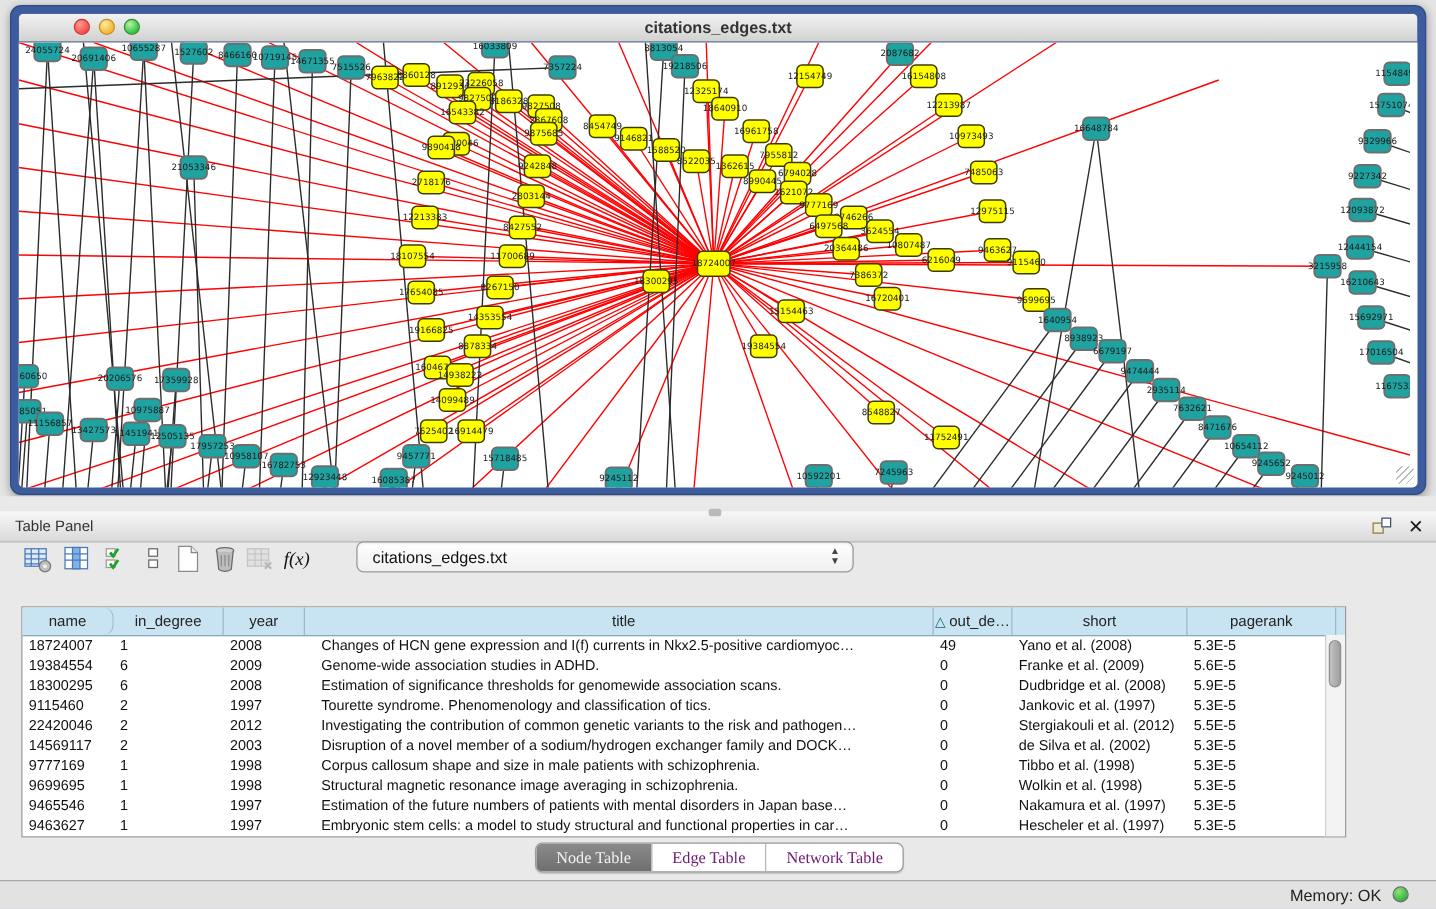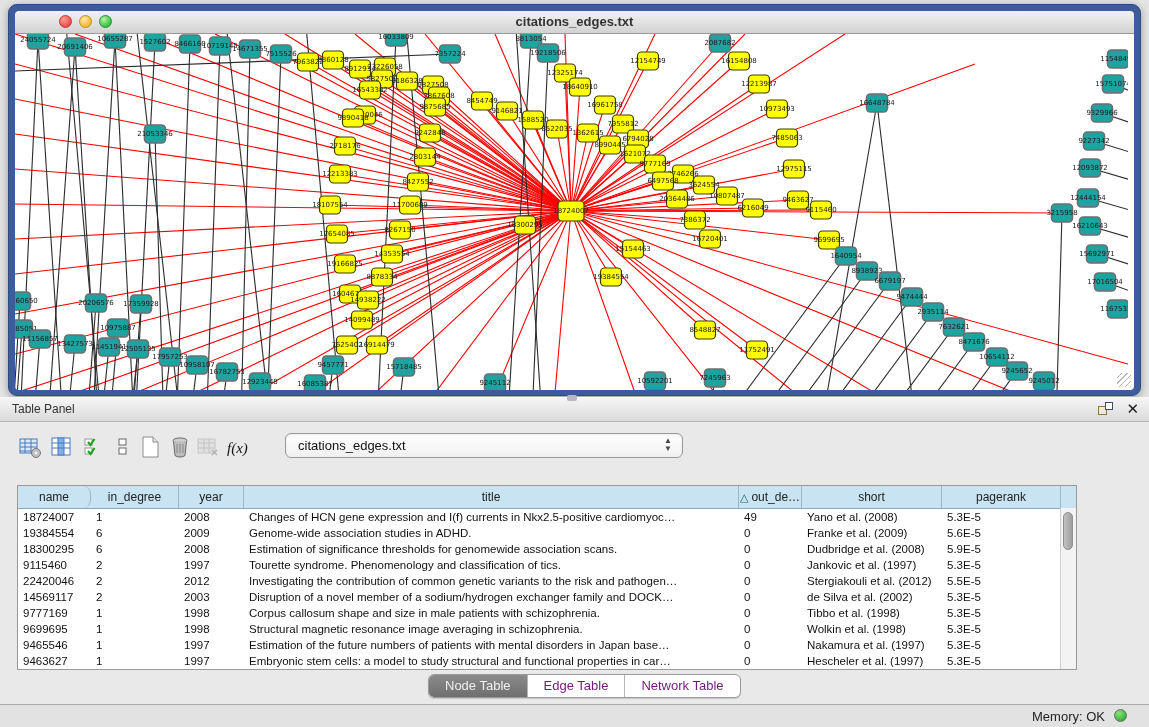--- a/index.html
+++ b/index.html
@@ -22,21 +22,21 @@
   .re{stroke:#ff0000;stroke-width:1.1;}
   .be{stroke:#2b2b2b;stroke-width:1.1;}
   .ny{fill:#ffff00;stroke:#3c3c00;stroke-width:1.2;}
   .nt{fill:#1fa3a0;stroke:#6e6e6e;stroke-width:1.6;}
   .nl{font-family:"DejaVu Sans",sans-serif;font-size:7px;fill:#1a1a1a;text-anchor:middle;}
   .grip{position:absolute;right:3px;bottom:3px;width:14px;height:14px;
     background:repeating-linear-gradient(135deg,transparent 0 3px,#b9b9b9 3px 4px);}
   
   .table-panel{position:absolute;left:0;top:397px;width:1149px;height:330px;background:#e9e9e9;}
   .panel-header{height:24px;background:linear-gradient(#f7f7f7,#dadada);
-    border-bottom:1px solid #b5b5b5;position:relative;}
+    border-bottom:1px solid #b5b5b5;position:relative;margin-top:12px;}
   .panel-title{font-size:12px;color:#333;line-height:24px;padding-left:12px;}
   .ph-grip{position:absolute;left:567px;top:-2px;width:10px;height:6px;background:#b9b9b9;border-radius:2px;}
   .float-ic{position:absolute;right:36px;top:5px;width:15px;height:14px;cursor:default;}
   .float-ic .sq1{position:absolute;left:0;top:4px;width:9px;height:9px;border:1.5px solid #8a7a4a;box-sizing:border-box;background:#efe9d6;}
   .float-ic .sq2{position:absolute;right:0;top:0;width:8px;height:8px;border:1.5px solid #3c4c66;box-sizing:border-box;background:#fff;}
   .close-ic{position:absolute;right:10px;top:3px;font-size:15px;font-weight:bold;color:#1a1a1a;cursor:default;}
   .toolbar{position:absolute;left:0;top:24px;width:100%;height:48px;}
   .tool-btn{position:absolute;top:14px;width:26px;height:26px;}
   .tool-btn svg{display:block;}
   .fx{font-family:"Liberation Serif","DejaVu Serif",serif;font-style:italic;font-size:15px;color:#111;line-height:26px;}
@@ -48,28 +48,28 @@
   .grid{position:absolute;left:17px;top:88px;width:1058px;height:183px;background:#fff;
     border:1px solid #9a9a9a;box-sizing:content-box;}
   .thead{display:flex;height:22px;background:#c8e4f2;border-bottom:1px solid #8fa8b8;}
   .th{font-size:12px;color:#222;text-align:center;line-height:22px;border-right:1px solid #9db6c6;
      box-sizing:border-box;white-space:nowrap;overflow:hidden;}
   .sort-tri{color:#16606c;font-size:11px;margin-right:3px;}
   .tbody{position:relative;}
   .trow{display:flex;height:16px;}
   .td{font-size:11.5px;color:#111;line-height:16px;padding-left:5px;box-sizing:border-box;
      white-space:nowrap;overflow:hidden;}
-  .c0{width:73px;border-radius:8px;}.c1{width:88px;}.c2{width:65px;}.c3{width:495px;}.c4{width:63px;}.c5{width:140px;}.c6{width:119px;}
+  .c0{width:73px;border-radius:8px;}.c1{width:88px;}.c2{width:65px;}.c3{width:495px;margin-left:8px;}.c4{width:63px;}.c5{width:140px;}.c6{width:119px;}
   .vscroll{position:absolute;right:0;top:22px;width:15px;height:161px;background:#f3f3f3;border-left:1px solid #cfcfcf;}
   .vthumb{position:absolute;left:2px;top:4px;width:10px;height:38px;border-radius:5px;
     background:linear-gradient(90deg,#c2c2c2,#9e9e9e);border:1px solid #909090;box-sizing:border-box;}
   
   .segments{position:absolute;left:428px;top:277px;height:22px;display:flex;
     border:1px solid #9a9a9a;border-radius:6px;overflow:hidden;background:#fff;
-    box-shadow:0 1px 1px rgba(0,0,0,.15);}
+    box-shadow:0 1px 1px rgba(0,0,0,.15);font-family:Liberation Serif, serif;}
   .seg{font-size:13px;line-height:22px;padding:0 16px;color:#701a75;border-right:1px solid #b5b5b5;}
   .seg:last-child{border-right:none;}
   .seg.sel{background:linear-gradient(#8a8a8a,#6f6f6f);color:#f0f0f0;}
   
   .statusbar{position:absolute;left:0;bottom:0;width:100%;height:22px;background:#e2e2e2;
     border-top:1px solid #a8a8a8;}
   .mem{position:absolute;right:44px;top:4px;font-size:13px;color:#222;}
   .memdot{position:absolute;right:22px;top:4px;width:13px;height:13px;border-radius:50%;
     background:radial-gradient(circle at 35% 30%,#8fe37a,#33b13c 75%);border:1px solid #6d6d6d;box-sizing:border-box;}
 </style>

